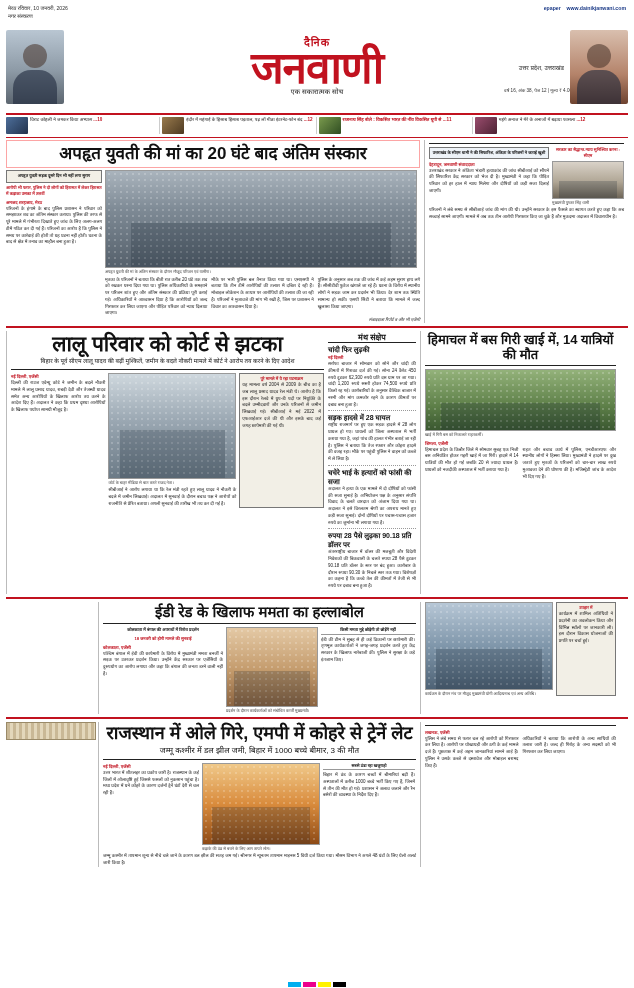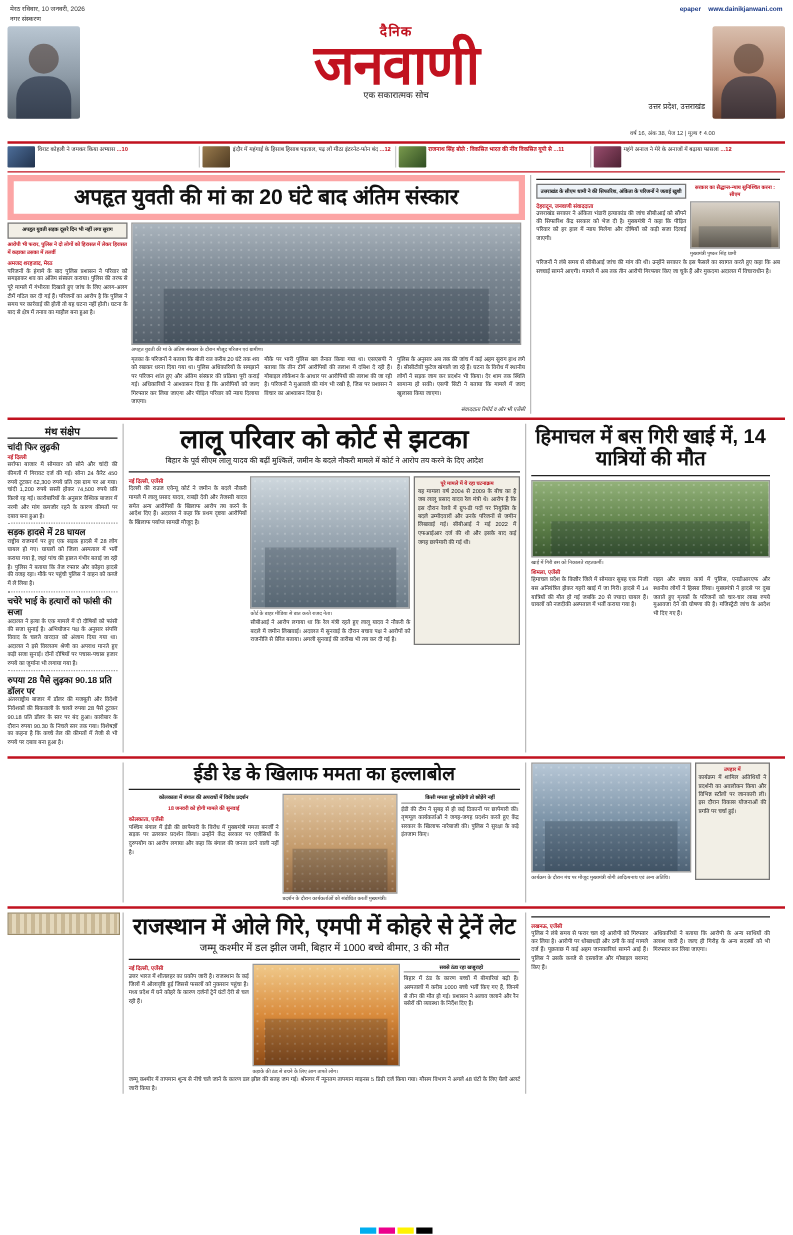--- a/index.html
+++ b/index.html
@@ -9,21 +9,21 @@
     font-family:"Liberation Sans", sans-serif;
     color:#111;
     overflow:hidden;
   }
   .page{position:relative;width:634px;height:988px;box-sizing:border-box;padding:4px 6px;}
 
   
   .topbar{display:flex;justify-content:space-between;align-items:flex-start;font-size:5.2px;color:#333;padding:1px 2px 0 2px;}
   .topbar .left{line-height:1.5;}
   .topbar .right{text-align:right;line-height:1.5;color:#1b3a87;font-weight:bold;}
-  .masthead{display:flex;justify-content:space-between;height:92px;border-bottom:2px solid #c1121f;position:relative;}
+  .masthead{display:flex;align-items:center;justify-content:space-between;height:92px;border-bottom:2px solid #c1121f;position:relative;}
   .photo-left,.photo-right{width:58px;height:74px;border-radius:2px;overflow:hidden;position:relative;flex:0 0 auto;}
   .photo-left{background:linear-gradient(180deg,#b9c6d2 0%,#8d9aa6 55%,#5c6670 100%);}
   .photo-right{background:linear-gradient(180deg,#d9bfae 0%,#b4836a 60%,#6e4330 100%);}
   .photo-left:after,.photo-right:after{content:"";position:absolute;left:50%;top:14px;transform:translateX(-50%);width:24px;height:24px;border-radius:50%;background:rgba(70,50,40,.55);}
   .photo-left:before,.photo-right:before{content:"";position:absolute;left:50%;bottom:0;transform:translateX(-50%);width:44px;height:34px;border-radius:18px 18px 0 0;background:rgba(30,40,60,.6);}
   .logo-wrap{flex:1 1 auto;text-align:center;position:relative;}
   .logo-small{font-size:11px;font-weight:bold;color:#c1121f;letter-spacing:1px;line-height:1;}
   .logo-main{font-size:44px;font-weight:bold;color:#c1121f;line-height:.95;letter-spacing:-1px;font-family:"Liberation Serif", serif;}
   .logo-tag{font-size:7px;color:#222;margin-top:-2px;}
   .logo-region{position:absolute;right:6px;bottom:24px;font-size:6px;color:#222;}
@@ -131,21 +131,21 @@
     <div class="cell">
       <div class="thumb t4"></div>
       <div><span>महंगे अनाज ने मेरे के अनाजों में बढ़ाया फासला</span>
       <span class="pg">...12</span></div>
     </div>
   </div>
 
   <div class="band" style="margin-top:2px;">
 
     <div class="col" style="width:414px;">
-      <div style="border:5px solid #fca5a5;padding:2px 3px;">
+      <div style="border:1px solid #fca5a5;padding:2px 3px;">
         <h1 class="head">अपहृत युवती की मां का 20 घंटे बाद अंतिम संस्कार</h1>
       </div>
       <div style="display:flex;gap:3px;margin-top:2px;">
         <div style="width:96px;">
           <div class="boxed tint" style="margin-bottom:2px;">
             <div class="small bold center">अपहृत युवती सड़क दूसरे दिन भी नहीं लगा सुराग</div>
           </div>
           <div class="small bold" style="color:#c1121f;margin-bottom:2px;">आरोपी भी फरार, पुलिस ने दो लोगों को हिरासत में लेकर हिरासत में कड़ाका उसका में तलवीं</div>
           <div class="byline">अमजद शरहजाद, मेरठ</div>
           <div class="body">परिजनों के हंगामे के बाद पुलिस प्रशासन ने परिवार को समझाकर शव का अंतिम संस्कार कराया। पुलिस की तरफ से पूरे मामले में गंभीरता दिखाते हुए जांच के लिए अलग-अलग टीमें गठित कर दी गई हैं। परिजनों का आरोप है कि पुलिस ने समय पर कार्रवाई की होती तो यह घटना नहीं होती। घटना के बाद से क्षेत्र में तनाव का माहौल बना हुआ है।</div>
@@ -185,20 +185,43 @@
         </div>
       </div>
       <div class="body" style="margin-top:2px;">परिजनों ने लंबे समय से सीबीआई जांच की मांग की थी। उन्होंने सरकार के इस फैसले का स्वागत करते हुए कहा कि अब सच्चाई सामने आएगी। मामले में अब तक तीन आरोपी गिरफ्तार किए जा चुके हैं और मुकदमा अदालत में विचाराधीन है।</div>
     </div>
   </div>
 
   <div class="rule-thick"></div>
 
   <div class="band" style="margin-top:0;">
 
+    <div class="col vsep" style="width:318px;padding-left:4px;">
+      <h1 class="head" style="font-size:21px;">लालू परिवार को कोर्ट से झटका</h1>
+      <div class="subhead">बिहार के पूर्व सीएम लालू यादव की बढ़ीं मुश्किलें, जमीन के बदले नौकरी मामले में कोर्ट ने आरोप तय करने के दिए आदेश</div>
+      <div class="rule-h"></div>
+      <div style="display:flex;gap:3px;">
+        <div style="width:96px;">
+          <div class="byline">नई दिल्ली, एजेंसी</div>
+          <div class="body">दिल्ली की राउज एवेन्यू कोर्ट ने जमीन के बदले नौकरी मामले में लालू प्रसाद यादव, राबड़ी देवी और तेजस्वी यादव समेत अन्य आरोपियों के खिलाफ आरोप तय करने के आदेश दिए हैं। अदालत ने कहा कि प्रथम दृष्टया आरोपियों के खिलाफ पर्याप्त सामग्री मौजूद है।</div>
+        </div>
+        <div style="width:130px;">
+          <div class="ph rally" style="height:104px;">
+              <div class="dots"></div>
+            </div>
+          <div class="figcap">कोर्ट के बाहर मीडिया से बात करते राजद नेता।</div>
+          <div class="body" style="margin-top:2px;">सीबीआई ने आरोप लगाया था कि रेल मंत्री रहते हुए लालू यादव ने नौकरी के बदले में जमीन लिखवाई। अदालत में सुनवाई के दौरान बचाव पक्ष ने आरोपों को राजनीति से प्रेरित बताया। अगली सुनवाई की तारीख भी तय कर दी गई है।</div>
+        </div>
+        <div style="width:80px;" class="boxed tint">
+          <div class="small bold redtext center">पूरे मामले में ये रहा घटनाक्रम</div>
+          <div class="body">यह मामला वर्ष 2004 से 2009 के बीच का है जब लालू प्रसाद यादव रेल मंत्री थे। आरोप है कि इस दौरान रेलवे में ग्रुप-डी पदों पर नियुक्ति के बदले उम्मीदवारों और उनके परिजनों से जमीन लिखवाई गई। सीबीआई ने मई 2022 में एफआईआर दर्ज की थी और इसके बाद कई जगह छापेमारी की गई थी।</div>
+        </div>
+      </div>
+    </div>
+
     <div class="col" style="width:88px;">
       <div class="center bold" style="font-size:8px;border-bottom:1px solid #222;margin-bottom:2px;">मंथ संक्षेप</div>
 
       <div class="sidebar-item">
         <div class="bold" style="font-size:7px;">चांदी फिर लुढ़की</div>
         <div class="byline">नई दिल्ली</div>
         <div class="body">सर्राफा बाजार में सोमवार को सोने और चांदी की कीमतों में गिरावट दर्ज की गई। सोना 24 कैरेट 450 रुपये टूटकर 62,300 रुपये प्रति दस ग्राम पर आ गया। चांदी 1,200 रुपये सस्ती होकर 74,500 रुपये प्रति किलो रह गई। कारोबारियों के अनुसार वैश्विक बाजार में नरमी और मांग कमजोर रहने के कारण कीमतों पर दबाव बना हुआ है।</div>
       </div>
 
       <div class="sidebar-item">
@@ -210,45 +233,22 @@
         <div class="bold" style="font-size:7px;">चचेरे भाई के हत्यारों को फांसी की सजा</div>
         <div class="body">अदालत ने हत्या के एक मामले में दो दोषियों को फांसी की सजा सुनाई है। अभियोजन पक्ष के अनुसार संपत्ति विवाद के चलते वारदात को अंजाम दिया गया था। अदालत ने इसे विरलतम श्रेणी का अपराध मानते हुए कड़ी सजा सुनाई। दोनों दोषियों पर पचास-पचास हजार रुपये का जुर्माना भी लगाया गया है।</div>
       </div>
 
       <div class="sidebar-item" style="border-bottom:none;">
         <div class="bold" style="font-size:7px;">रुपया 28 पैसे लुढ़का 90.18 प्रति डॉलर पर</div>
         <div class="body">अंतरराष्ट्रीय बाजार में डॉलर की मजबूती और विदेशी निवेशकों की बिकवाली के चलते रुपया 28 पैसे टूटकर 90.18 प्रति डॉलर के स्तर पर बंद हुआ। कारोबार के दौरान रुपया 90.30 के निचले स्तर तक गया। विशेषज्ञों का कहना है कि कच्चे तेल की कीमतों में तेजी से भी रुपये पर दबाव बना हुआ है।</div>
       </div>
     </div>
 
-    <div class="col vsep" style="width:318px;padding-left:4px;">
-      <h1 class="head" style="font-size:21px;">लालू परिवार को कोर्ट से झटका</h1>
-      <div class="subhead">बिहार के पूर्व सीएम लालू यादव की बढ़ीं मुश्किलें, जमीन के बदले नौकरी मामले में कोर्ट ने आरोप तय करने के दिए आदेश</div>
-      <div class="rule-h"></div>
-      <div style="display:flex;gap:3px;">
-        <div style="width:96px;">
-          <div class="byline">नई दिल्ली, एजेंसी</div>
-          <div class="body">दिल्ली की राउज एवेन्यू कोर्ट ने जमीन के बदले नौकरी मामले में लालू प्रसाद यादव, राबड़ी देवी और तेजस्वी यादव समेत अन्य आरोपियों के खिलाफ आरोप तय करने के आदेश दिए हैं। अदालत ने कहा कि प्रथम दृष्टया आरोपियों के खिलाफ पर्याप्त सामग्री मौजूद है।</div>
-        </div>
-        <div style="width:130px;">
-          <div class="ph rally" style="height:104px;">
-              <div class="dots"></div>
-            </div>
-          <div class="figcap">कोर्ट के बाहर मीडिया से बात करते राजद नेता।</div>
-          <div class="body" style="margin-top:2px;">सीबीआई ने आरोप लगाया था कि रेल मंत्री रहते हुए लालू यादव ने नौकरी के बदले में जमीन लिखवाई। अदालत में सुनवाई के दौरान बचाव पक्ष ने आरोपों को राजनीति से प्रेरित बताया। अगली सुनवाई की तारीख भी तय कर दी गई है।</div>
-        </div>
-        <div style="width:80px;" class="boxed tint">
-          <div class="small bold redtext center">पूरे मामले में ये रहा घटनाक्रम</div>
-          <div class="body">यह मामला वर्ष 2004 से 2009 के बीच का है जब लालू प्रसाद यादव रेल मंत्री थे। आरोप है कि इस दौरान रेलवे में ग्रुप-डी पदों पर नियुक्ति के बदले उम्मीदवारों और उनके परिजनों से जमीन लिखवाई गई। सीबीआई ने मई 2022 में एफआईआर दर्ज की थी और इसके बाद कई जगह छापेमारी की गई थी।</div>
-        </div>
-      </div>
-    </div>
-
     <div class="col vsep" style="width:196px;padding-left:4px;">
-      <h3 class="head" style="font-size:16px;">हिमाचल में बस गिरी खाई में, 14 यात्रियों की मौत</h3>
+      <h3 class="head" style="font-size:13px;">हिमाचल में बस गिरी खाई में, 14 यात्रियों की मौत</h3>
       <div class="rule-h"></div>
       <div class="ph green" style="height:60px;">
           <div class="dots"></div>
         </div>
       <div class="figcap">खाई में गिरी बस को निकालते राहतकर्मी।</div>
       <div class="byline" style="margin-top:2px;">शिमला, एजेंसी</div>
       <div class="cols2">
         <div class="body">हिमाचल प्रदेश के किन्नौर जिले में सोमवार सुबह एक निजी बस अनियंत्रित होकर गहरी खाई में जा गिरी। हादसे में 14 यात्रियों की मौत हो गई जबकि 20 से ज्यादा घायल हैं। घायलों को नजदीकी अस्पताल में भर्ती कराया गया है।</div>
         <div class="body">राहत और बचाव कार्य में पुलिस, एनडीआरएफ और स्थानीय लोगों ने हिस्सा लिया। मुख्यमंत्री ने हादसे पर दुख जताते हुए मृतकों के परिजनों को चार-चार लाख रुपये मुआवजा देने की घोषणा की है। मजिस्ट्रेटी जांच के आदेश भी दिए गए हैं।</div>
       </div>

